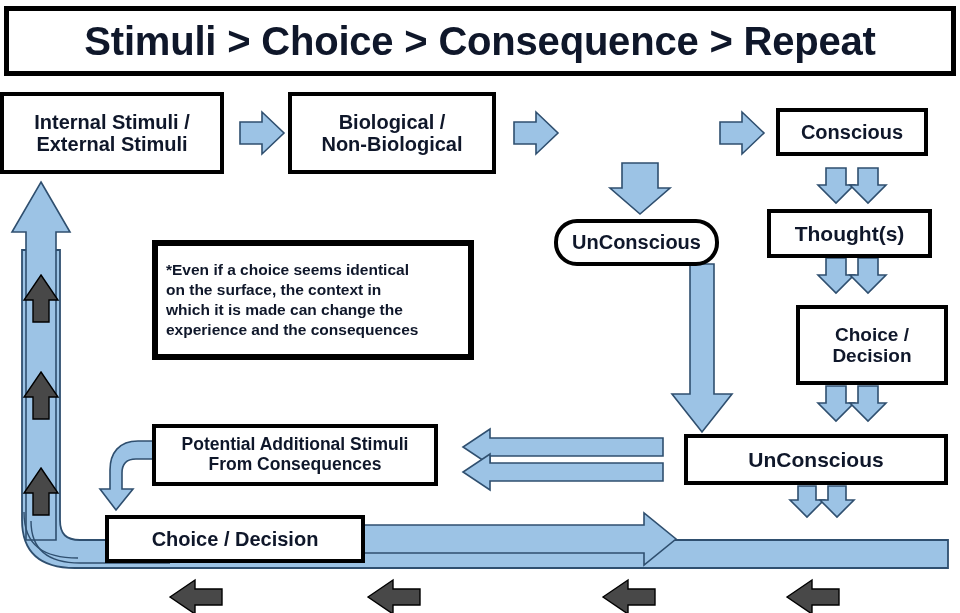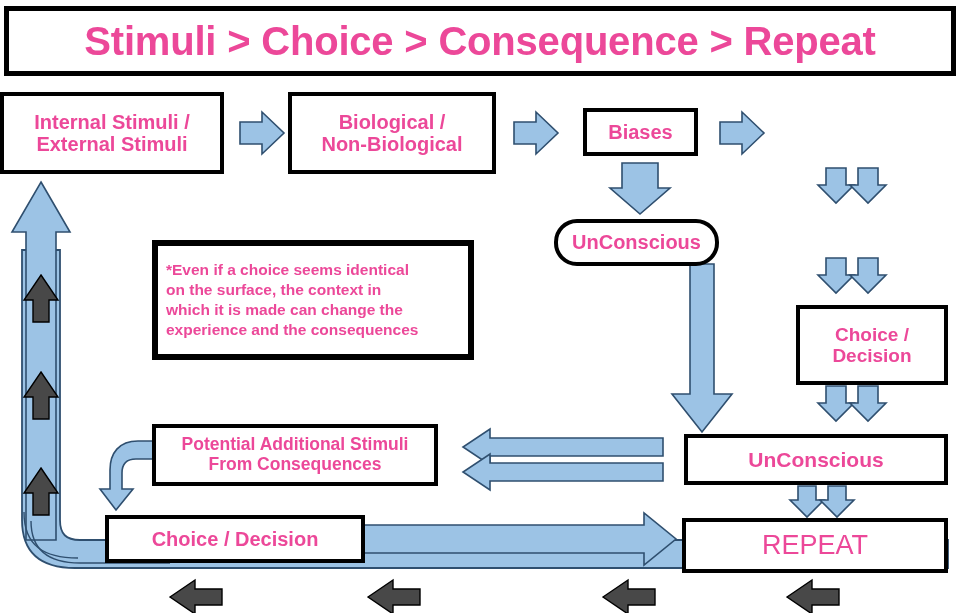--- a/index.html
+++ b/index.html
@@ -21,21 +21,21 @@
   .box {
     position: absolute;
     box-sizing: border-box;
     background: #ffffff;
     border: 4px solid #000000;
     display: flex;
     align-items: center;
     justify-content: center;
     text-align: center;
     font-weight: bold;
-    color: #ec4899;
+    color: #0f172a;
     line-height: 1.12;
     white-space: pre-line;
     z-index: 5;
   }
   .title-box {
     font-size: 40px;
     letter-spacing: -0.2px;
     border-width: 5px;
   }
   .note-box {
@@ -194,32 +194,32 @@
   </svg>
 
   <div class="box title-box" style="left:4px; top:6px; width:952px; height:70px;">Stimuli &gt; Choice &gt; Consequence &gt; Repeat</div>
 
   <div class="box" style="left:0px; top:92px; width:224px; height:82px; font-size:20px;">Internal Stimuli /
 External Stimuli</div>
 
   <div class="box" style="left:288px; top:92px; width:208px; height:82px; font-size:20px;">Biological /
 Non-Biological</div>
 
-  <div class="box" style="left:583px; top:108px; width:115px; height:48px; font-size:20px;">Biases</div>
-
+
+  <div class="box" style="left:776px; top:108px; width:152px; height:48px; font-size:20px;">Conscious</div>
 
   <div class="box" style="left:554px; top:219px; width:165px; height:47px; font-size:20px;border-radius:23px;">UnConscious</div>
 
+  <div class="box" style="left:767px; top:209px; width:165px; height:49px; font-size:21px;">Thought(s)</div>
 
   <div class="box" style="left:776px; top:305px; width:152px; height:80px; font-size:19px;margin-left:20px;">Choice /
 Decision</div>
 
   <div class="box" style="left:684px; top:434px; width:264px; height:51px; font-size:21px;">UnConscious</div>
 
-  <div class="box" style="left:682px; top:518px; width:266px; height:55px; font-size:27px; font-weight:normal;">REPEAT</div>
 
   <div class="box note-box" style="left:132px; top:240px; width:322px; height:120px;margin-left:20px;">*Even if a choice seems identical
 on the surface, the context in
 which it is made can change the
 experience and the consequences</div>
 
   <div class="box" style="left:152px; top:424px; width:286px; height:62px; font-size:17.5px;">Potential Additional Stimuli
 From Consequences</div>
 
   <div class="box" style="left:105px; top:515px; width:260px; height:48px; font-size:20px;">Choice / Decision</div>

